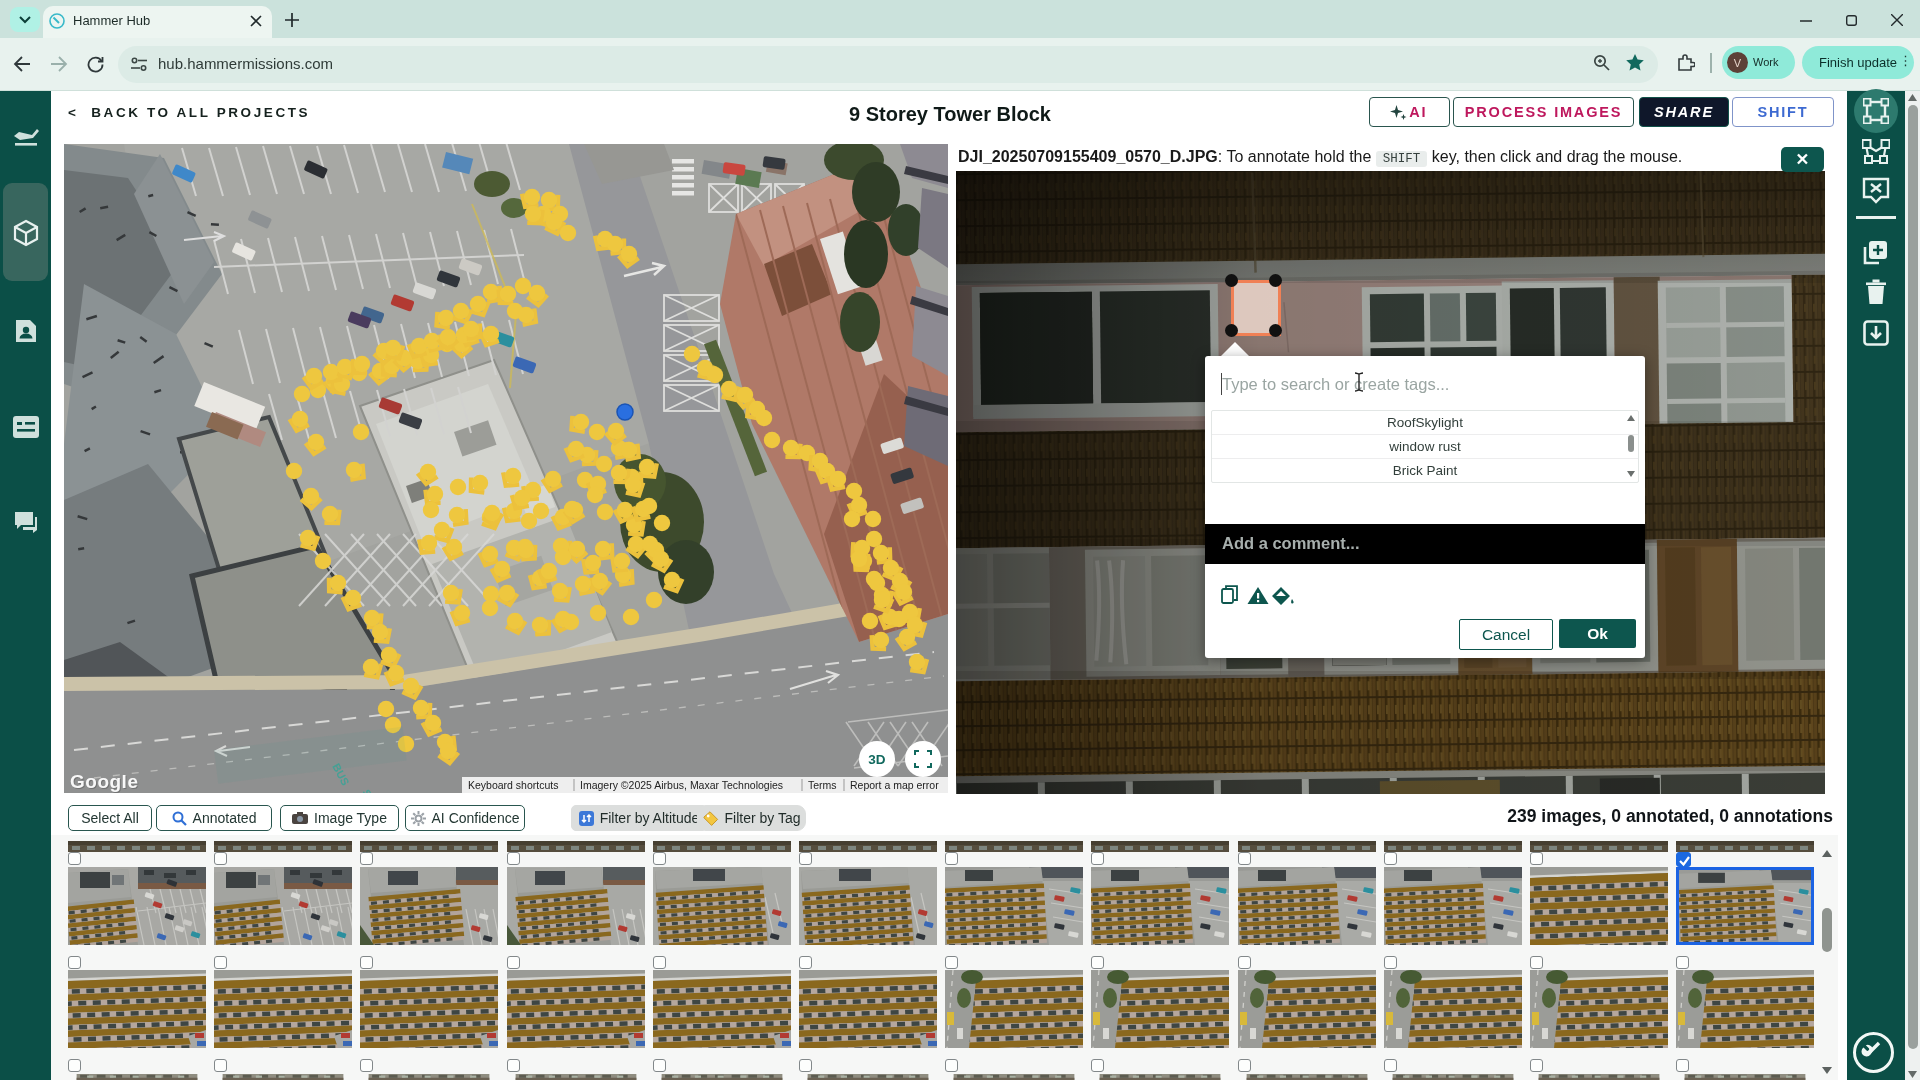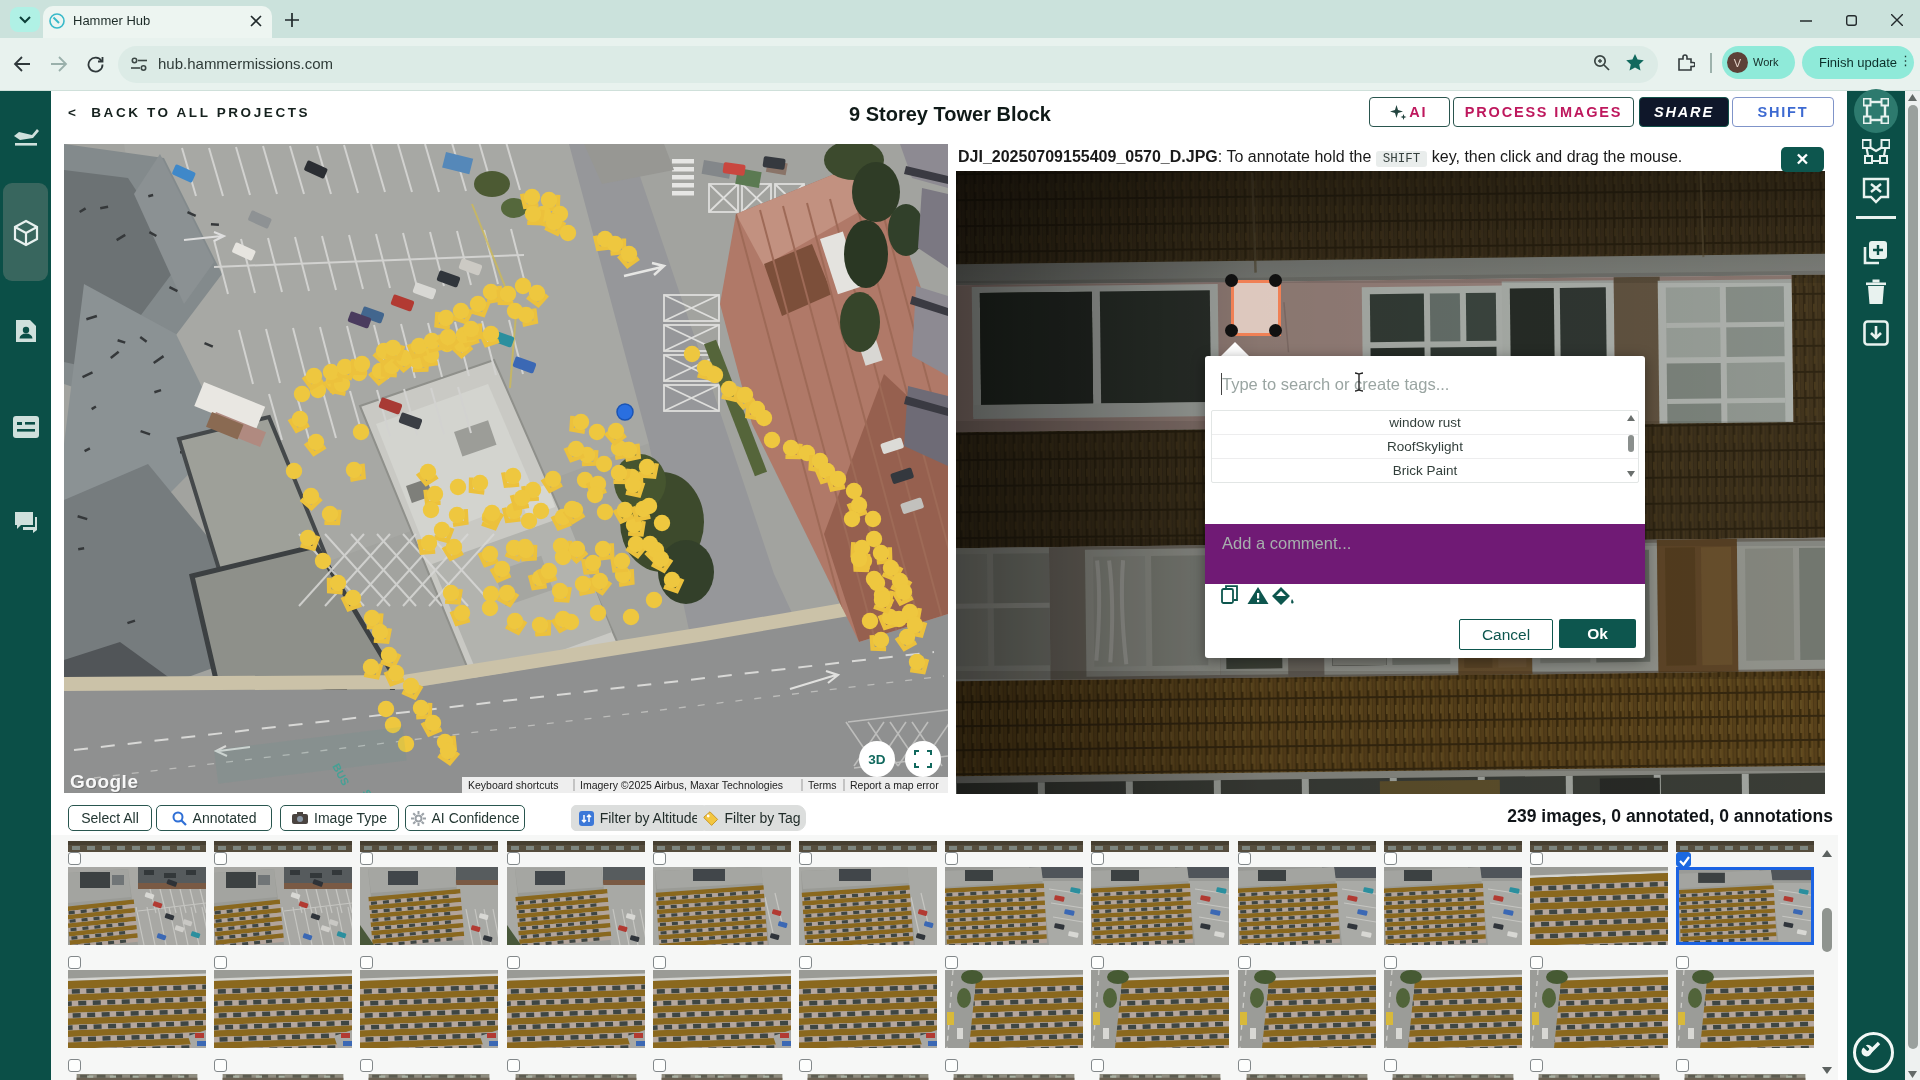--- a/index.html
+++ b/index.html
@@ -33,21 +33,21 @@
 .hdl{width:13px;height:13px;border-radius:50%;background:#111;}
 
 #popup{left:1205px;top:356px;width:440px;height:302px;background:#fff;border-radius:3px;
        box-shadow:0 3px 14px rgba(0,0,0,0.4);}
 #poparrow{left:1221px;top:342px;width:0;height:0;border-left:14px solid transparent;
           border-right:14px solid transparent;border-bottom:14px solid #fff;}
 #popsearch{left:17px;top:19px;font-size:16.5px;color:#9aa5a2;}
 #taglist{left:6px;top:54px;width:426px;height:71px;border:1px solid #e2e6e5;border-radius:2px;background:#fff;}
 .tagrow{width:100%;height:23px;display:flex;align-items:center;justify-content:center;
         font-size:13.5px;color:#323f3b;border-bottom:1px solid #ededee;}
-#comment{left:0;top:168px;width:440px;height:60px;background:#701a75;}
+#comment{left:0;top:168px;width:440px;height:40px;background:#000000;font-weight:bold;}
 #commenttext{left:17px;top:10px;font-size:16.5px;color:#a7afad;}
 .popbtn{top:263px;height:29px;border-radius:2px;display:flex;align-items:center;justify-content:center;font-size:15.5px;}
 
 .fbtn{top:805px;height:24px;border-radius:5px;display:flex;align-items:center;justify-content:center;
       gap:6px;font-size:14px;color:#233733;background:#fff;border:1.5px solid #29564f;}
 .fbtn.gray{background:#dcdedd;border:1.5px solid #dcdedd;color:#1f2b28;}
 #count{left:1400px;top:806px;width:433px;text-align:right;font-size:17.5px;font-weight:bold;color:#101418;}
 
 #gridbg{left:51px;top:835px;width:1787px;height:245px;background:#f6f7f6;}
 .cb{width:13px;height:13px;box-sizing:border-box;background:#fdfefd;border:1.8px solid #82888a;border-radius:3px;}
@@ -830,22 +830,22 @@
 <div class="abs hdl" style="left:1225px;top:324px;"></div>
 <div class="abs hdl" style="left:1269px;top:324px;"></div>
 <div class="abs" id="poparrow"></div>
 <div class="abs" id="popup">
 <div class="abs" style="left:16px;top:17px;width:1.3px;height:22px;background:#444;"></div>
 <div class="abs" id="popsearch">Type to search or create tags...</div>
 <svg class="abs" style="left:148px;top:16px;" width="12" height="20" viewBox="0 0 12 20">
         <path d="M2 1 C4 1 5 2 6 2 C7 2 8 1 10 1 M2 19 C4 19 5 18 6 18 C7 18 8 19 10 19 M6 2 L6 18" stroke="#222" stroke-width="1.4" fill="none"></path>
       </svg>
 <div class="abs" id="taglist">
+<div class="tagrow">RoofSkylight</div>
 <div class="tagrow">window rust</div>
-<div class="tagrow">RoofSkylight</div>
 <div class="tagrow" style="border-bottom:none;">Brick Paint</div>
 </div>
 <svg class="abs" style="left:421px;top:57px;" width="10" height="66" viewBox="0 0 10 66">
         <path d="M5 2 L9 8 L1 8 Z" fill="#6a6f6d"></path>
         <rect x="2" y="22" width="6" height="17" rx="3" fill="#8a8f8d"></rect>
         <path d="M5 64 L9 58 L1 58 Z" fill="#6a6f6d"></path>
       </svg>
 <div class="abs" id="comment">
         <div class="abs" id="commenttext">Add a comment...</div>
       </div>

